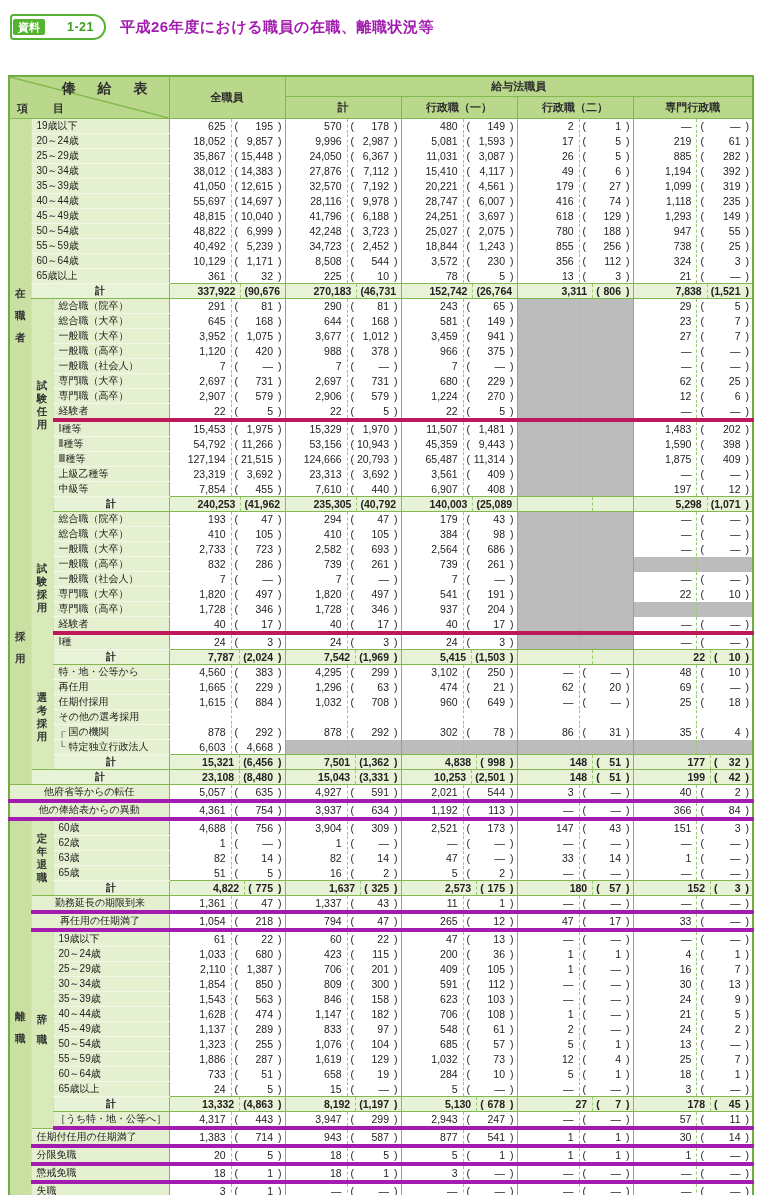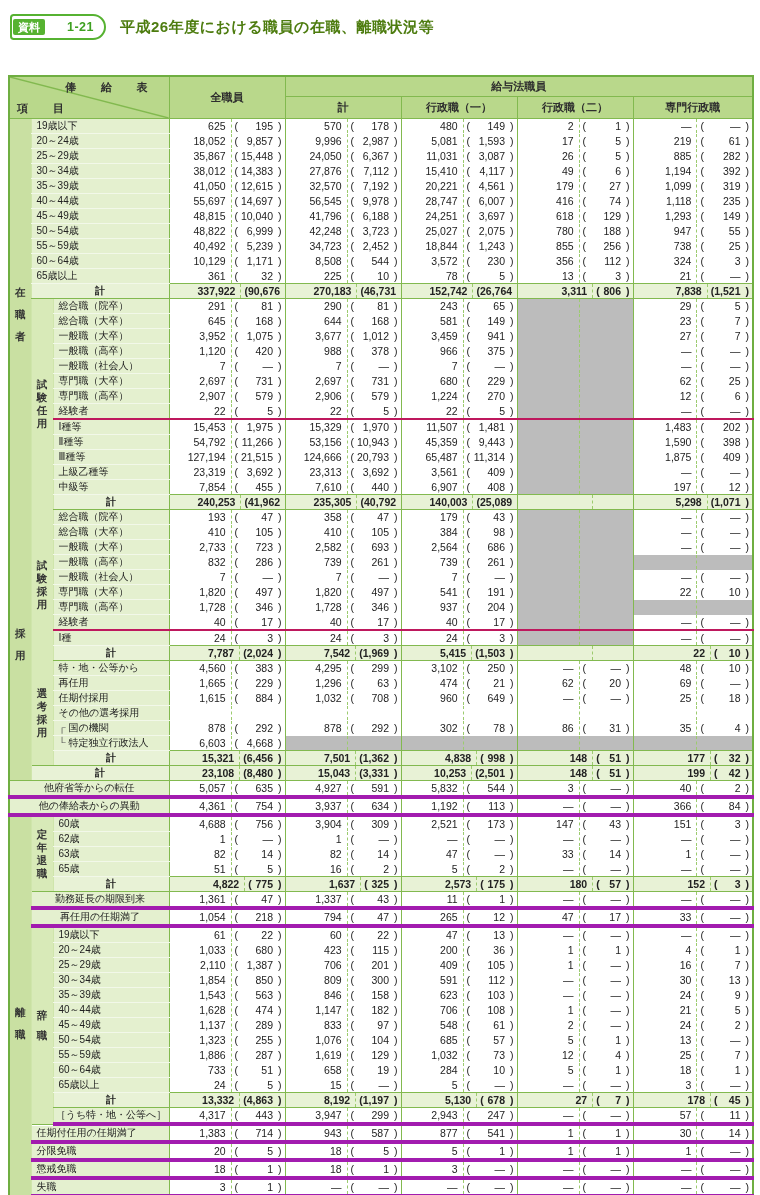--- a/index.html
+++ b/index.html
@@ -6,30 +6,30 @@
     font-family:"Liberation Sans","DejaVu Sans",sans-serif;}
   .page{position:relative;width:760px;height:1195px;background:#fff;}
 
   
   .titlebar{display:flex;align-items:center;gap:14px;padding:12px 0 0 10px;height:30px;}
   .badge{display:inline-flex;align-items:center;border:2px solid #56b231;border-radius:4px 14px 14px 4px;
     padding:1px 10px 1px 1px;height:20px;}
   .badge-tag{background:#56b231;color:#fff;font-weight:bold;font-size:11px;border-radius:2px;
     padding:2px 5px;line-height:12px;}
   .badge-num{color:#3ea021;font-weight:bold;font-size:12.5px;padding-left:22px;letter-spacing:.5px;}
-  .title{font-size:15px;font-weight:bold;color:#4d7c0f;letter-spacing:.5px;}
+  .title{font-size:15px;font-weight:bold;color:#a21caf;letter-spacing:.5px;}
 
   
   table{border-collapse:collapse;table-layout:fixed;width:744px;margin:33px 0 0 8px;
     border:2px solid #6fae41;}
   td,th{padding:0;overflow:hidden;white-space:nowrap;}
   thead th{background:#b9d88b;border:1px solid #82b94f;font-size:11px;font-weight:bold;color:#2e2e2e;}
   th.h-r1{height:19px;} th.h-r2{height:21px;}
   th.corner{position:relative;}
-  .c-top{position:absolute;top:3px;right:12px;letter-spacing:9px;font-size:11px;font-family:Liberation Mono, monospace;}
+  .c-top{position:absolute;top:3px;right:12px;letter-spacing:9px;font-size:14px;}
   .c-bot{position:absolute;bottom:2px;left:7px;letter-spacing:7px;font-size:11px;}
   .diag{position:absolute;top:0;left:0;width:100%;height:100%;}
 
   tbody td{height:14px;font-size:10px;color:#222;}
   td.vg{vertical-align:middle;text-align:center;background:#c9e0a2;border-left:1px solid #cfe5ab;color:#333;}
   td.vg div{line-height:13px;font-size:10.5px;font-weight:bold;}
   td.vg.vg-inner{background:#d8eab8;}
   td.sp-wide div{margin:9px 0;}
   td.sp-mid div{margin:7px 0;}
   td.sp-tight div{margin:0;}
@@ -46,21 +46,21 @@
   .p{flex:1;display:flex;align-items:center;border-left:1px dashed #9ccb6e;height:100%;}
   .po{padding-left:3px;}
   .pn{flex:1;text-align:right;padding-right:5px;}
   .pc{padding-right:3px;}
 
   tr.total td{border-top:1px solid #82b94f;border-bottom:1px solid #82b94f;padding-left:28px;}
   tr.total td.dcell{background:#e8f2d6;}
   tr.total td.lbl{background:#e8f2d6;font-weight:bold;}
   tr.total .dc{font-weight:bold;}
   tr.framed td{border-top:1px solid #82b94f;border-bottom:4px solid #a21caf;}
-  tr.sep td{border-top:2px solid #be185d;}
+  tr.sep td{border-top:4px solid #be185d;}
 </style>
 </head>
 <body>
 
 <div class="page">
 
   <div class="titlebar">
     <span class="badge">
       <span class="badge-tag">資料</span>
       <span class="badge-num">1-21</span>
@@ -376,21 +376,21 @@
               <span class="n">55,697</span>
               <span class="p">
                 <span class="po">(</span>
                 <span class="pn">14,697</span>
                 <span class="pc">)</span>
               </span>
             </div>
           </td>
           <td class="dcell">
             <div class="dc">
-              <span class="n">56,545</span>
+              <span class="n">28,116</span>
               <span class="p">
                 <span class="po">(</span>
                 <span class="pn">9,978</span>
                 <span class="pc">)</span>
               </span>
             </div>
           </td>
           <td class="dcell">
             <div class="dc">
               <span class="n">28,747</span>
@@ -1505,21 +1505,21 @@
               <span class="n">193</span>
               <span class="p">
                 <span class="po">(</span>
                 <span class="pn">47</span>
                 <span class="pc">)</span>
               </span>
             </div>
           </td>
           <td class="dcell">
             <div class="dc">
-              <span class="n">358</span>
+              <span class="n">294</span>
               <span class="p">
                 <span class="po">(</span>
                 <span class="pn">47</span>
                 <span class="pc">)</span>
               </span>
             </div>
           </td>
           <td class="dcell">
             <div class="dc">
               <span class="n">179</span>
@@ -2475,21 +2475,21 @@
               <span class="n">4,927</span>
               <span class="p">
                 <span class="po">(</span>
                 <span class="pn">591</span>
                 <span class="pc">)</span>
               </span>
             </div>
           </td>
           <td class="dcell">
             <div class="dc">
-              <span class="n">5,832</span>
+              <span class="n">2,021</span>
               <span class="p">
                 <span class="po">(</span>
                 <span class="pn">544</span>
                 <span class="pc">)</span>
               </span>
             </div>
           </td>
           <td class="dcell">
             <div class="dc">
               <span class="n">3</span>

